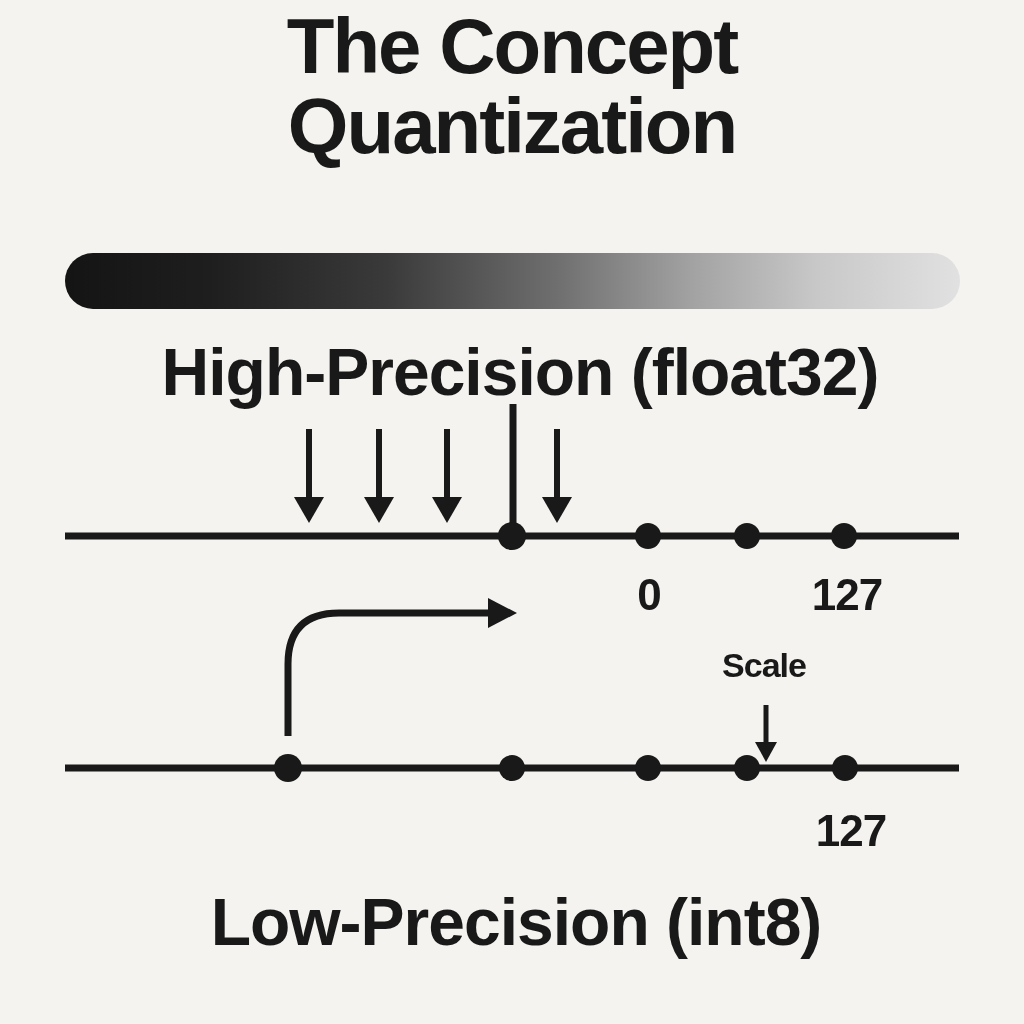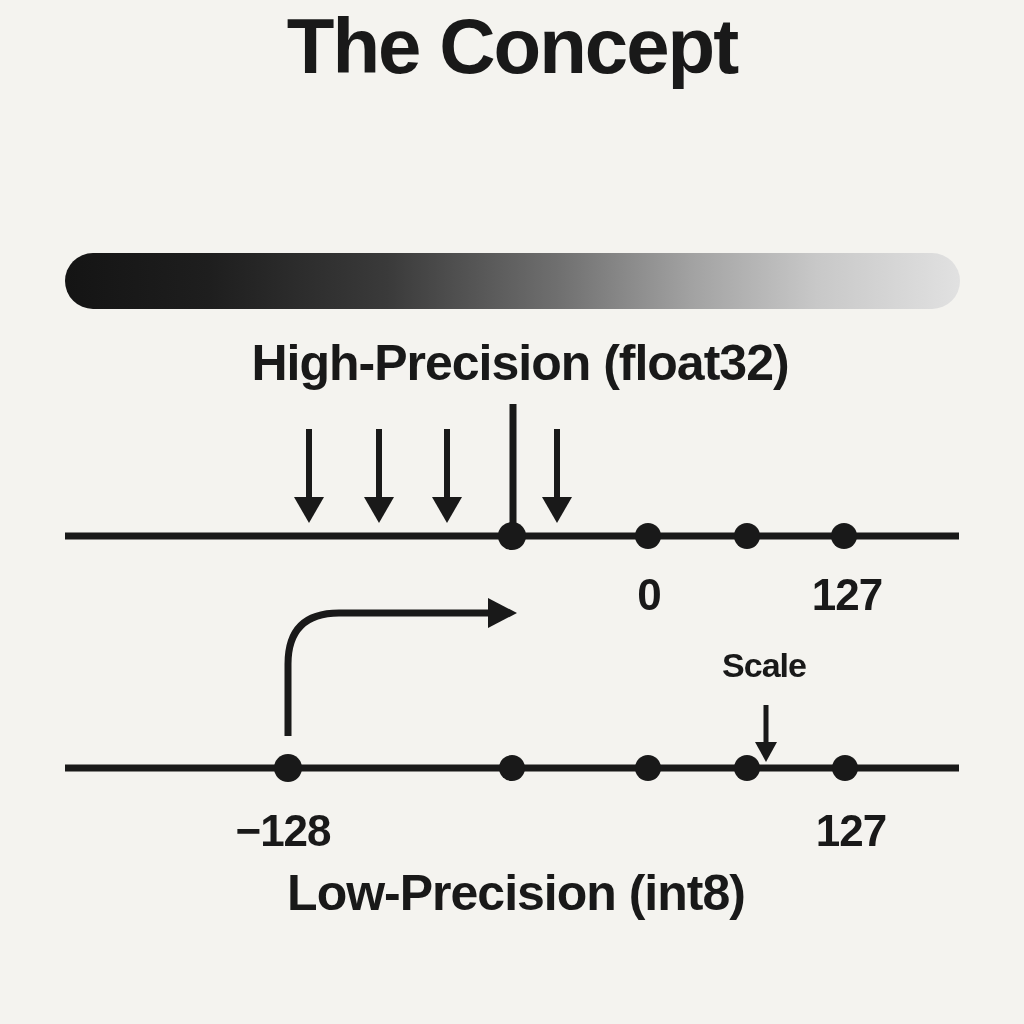--- a/index.html
+++ b/index.html
@@ -26,26 +26,26 @@
   }
 
   .grad-bar{
     left:65px;top:253px;width:895px;height:56px;
     border-radius:28px;
     background:linear-gradient(90deg,#141414 0%,#1e1e1e 16%,#3a3a3a 36%,#6f6f6f 55%,#a2a2a2 70%,#c8c8c8 84%,#e1e1e1 100%);
   }
 
   .section-label{
     font-weight:700;
-    font-size:50px;
+    font-size:66px;
     letter-spacing:-1px;
     color:#191919;
   }
   .hp-label{left:520px;top:334px;}
-  .lp-label{left:516px;top:864px;}
+  .lp-label{left:516px;top:884px;}
 
   .tick{
     font-weight:700;
     font-size:44px;
     letter-spacing:-1px;
     color:#191919;
   }
   .scale-lab{
     font-weight:700;
     font-size:34px;
@@ -57,20 +57,21 @@
   .ink-stroke{stroke:#191919;fill:none;}
   .ink-fill{fill:#191919;stroke:none;}
 </style>
 </head>
 <body>
 
 <div class="stage">
 
   <div class="abs title">
     <div>The Concept</div>
+    <div>Quantization</div>
   </div>
 
   <div class="abs grad-bar"></div>
 
   <div class="abs ctr section-label hp-label">High-Precision (float32)</div>
 
   <svg width="1024" height="1024" viewBox="0 0 1024 1024">
 
     <g>
       <g>
@@ -119,18 +120,17 @@
       <circle class="ink-fill" cx="747" cy="768" r="13"></circle>
       <circle class="ink-fill" cx="845" cy="768" r="13"></circle>
     </g>
   </svg>
 
   <div class="abs ctr tick" style="left:649px;top:570px;">0</div>
   <div class="abs ctr tick" style="left:847px;top:570px;">127</div>
 
   <div class="abs ctr scale-lab">Scale</div>
 
-  <div class="abs ctr tick" style="left:283px;top:806px;">−128</div>
   <div class="abs ctr tick" style="left:851px;top:806px;">127</div>
 
   <div class="abs ctr section-label lp-label">Low-Precision (int8)</div>
 
 </div>
 
 </body></html>

